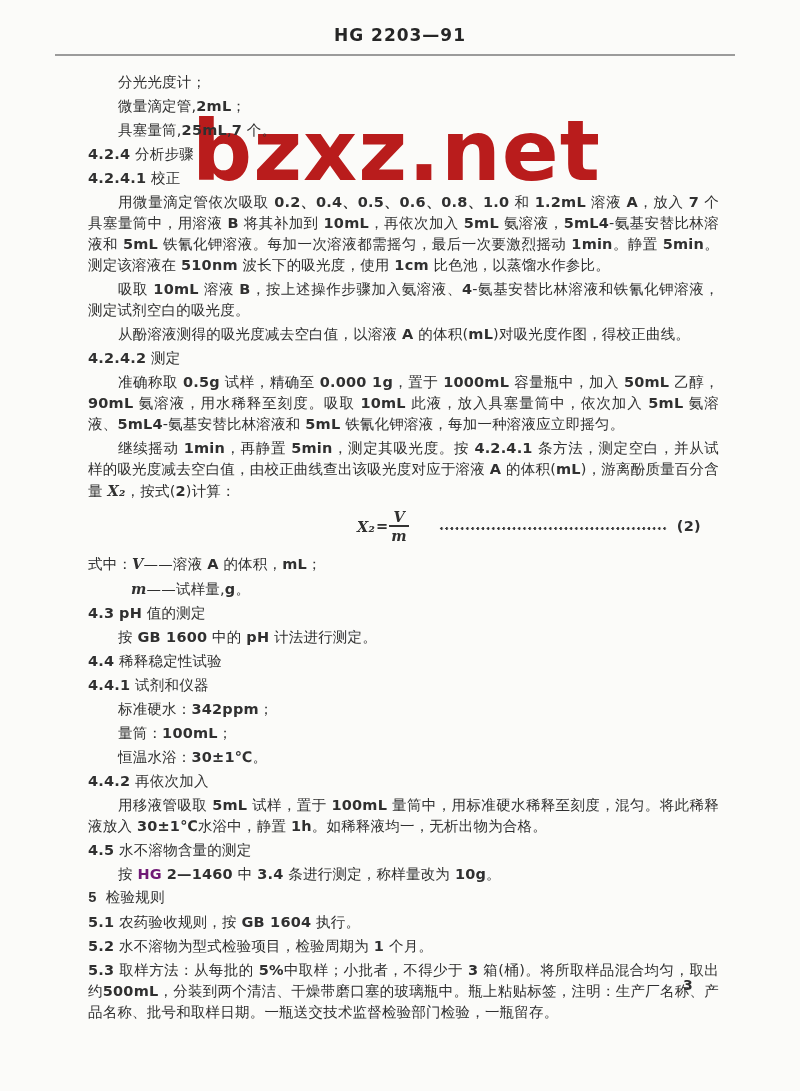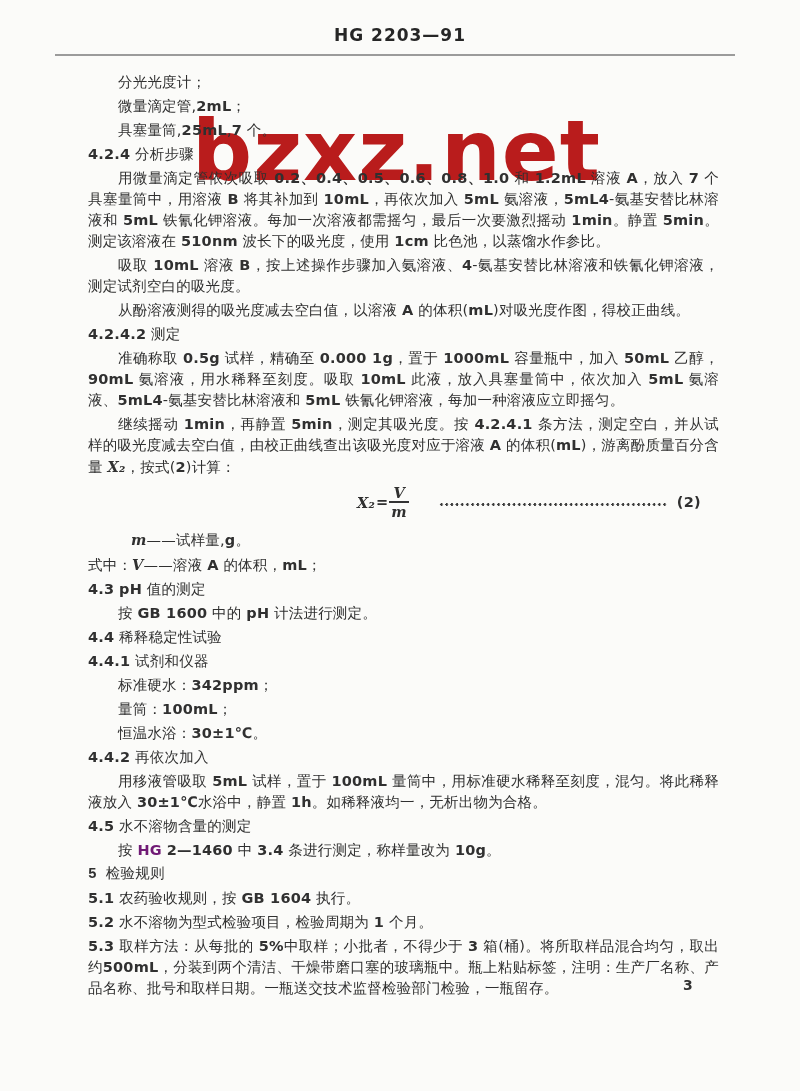--- a/index.html
+++ b/index.html
@@ -60,38 +60,39 @@
 
 <div class="page">
   <div class="header-code">HG 2203—91</div>
   <div class="rule"></div>
   <div class="watermark">bzxz.net</div>
   <div class="content">
       <p class="ln indent"><span>分光光度计；</span></p>
       <p class="ln indent"><span>微量滴定管,</span><span class="b">2mL</span><span>；</span></p>
       <p class="ln indent"><span>具塞量筒,</span><span class="b">25mL</span><span>,</span><span class="b">7</span><span> 个。</span></p>
       <p class="ln head"><span class="b">4.2.4</span><span>  分析步骤</span></p>
+      <p class="ln head"><span class="b">4.2.4.1</span><span>  校正</span></p>
       <p class="ln para"><span>用微量滴定管依次吸取 </span><span class="b">0.2、0.4、0.5、0.6、0.8、1.0</span><span> 和 </span><span class="b">1.2mL</span><span> 溶液 </span><span class="b">A</span><span>，放入 </span><span class="b">7</span><span> 个具塞量筒中，用溶液 </span><span class="b">B</span><span> 将其补加到 </span><span class="b">10mL</span><span>，再依次加入 </span><span class="b">5mL</span><span> 氨溶液，</span><span class="b">5mL4</span><span>-氨基安替比林溶液和 </span><span class="b">5mL</span><span> 铁氰化钾溶液。每加一次溶液都需摇匀，最后一次要激烈摇动 </span><span class="b">1min</span><span>。静置 </span><span class="b">5min</span><span>。测定该溶液在 </span><span class="b">510nm</span><span> 波长下的吸光度，使用 </span><span class="b">1cm</span><span> 比色池，以蒸馏水作参比。</span></p>
       <p class="ln para"><span>吸取 </span><span class="b">10mL</span><span> 溶液 </span><span class="b">B</span><span>，按上述操作步骤加入氨溶液、</span><span class="b">4</span><span>-氨基安替比林溶液和铁氰化钾溶液，测定试剂空白的吸光度。</span></p>
       <p class="ln para"><span>从酚溶液测得的吸光度减去空白值，以溶液 </span><span class="b">A</span><span> 的体积(</span><span class="b">mL</span><span>)对吸光度作图，得校正曲线。</span></p>
       <p class="ln head"><span class="b">4.2.4.2</span><span>  测定</span></p>
       <p class="ln para"><span>准确称取 </span><span class="b">0.5g</span><span> 试样，精确至 </span><span class="b">0.000 1g</span><span>，置于 </span><span class="b">1000mL</span><span> 容量瓶中，加入 </span><span class="b">50mL</span><span> 乙醇，</span><span class="b">90mL</span><span> 氨溶液，用水稀释至刻度。吸取 </span><span class="b">10mL</span><span> 此液，放入具塞量筒中，依次加入 </span><span class="b">5mL</span><span> 氨溶液、</span><span class="b">5mL4</span><span>-氨基安替比林溶液和 </span><span class="b">5mL</span><span> 铁氰化钾溶液，每加一种溶液应立即摇匀。</span></p>
       <p class="ln para"><span>继续摇动 </span><span class="b">1min</span><span>，再静置 </span><span class="b">5min</span><span>，测定其吸光度。按 </span><span class="b">4.2.4.1</span><span> 条方法，测定空白，并从试样的吸光度减去空白值，由校正曲线查出该吸光度对应于溶液 </span><span class="b">A</span><span> 的体积(</span><span class="b">mL</span><span>)，游离酚质量百分含量 </span><span class="i">X₂</span><span>，按式(</span><span class="b">2</span><span>)计算：</span></p>
       <div class="formula">
         <span class="f-lhs">X₂</span>
         <span class="f-eq">=</span>
         <span class="f-frac">
           <span class="f-num">V</span>
           <span class="f-den">m</span>
         </span>
         <span class="f-leader"></span>
         <span class="f-label">(2)</span>
       </div>
+      <p class="ln head"><span>式中：</span><span class="i">V</span><span>——溶液 </span><span class="b">A</span><span> 的体积，</span><span class="b">mL</span><span>；</span></p>
       <p class="ln kv2"><span class="i">m</span><span>——试样量,</span><span class="b">g</span><span>。</span></p>
-      <p class="ln head"><span>式中：</span><span class="i">V</span><span>——溶液 </span><span class="b">A</span><span> 的体积，</span><span class="b">mL</span><span>；</span></p>
       <p class="ln head"><span class="b">4.3</span><span>  </span><span class="b">pH</span><span> 值的测定</span></p>
       <p class="ln para"><span>按 </span><span class="b">GB 1600</span><span> 中的 </span><span class="b">pH</span><span> 计法进行测定。</span></p>
       <p class="ln head"><span class="b">4.4</span><span>  稀释稳定性试验</span></p>
       <p class="ln head"><span class="b">4.4.1</span><span>  试剂和仪器</span></p>
       <p class="ln indent"><span>标准硬水：</span><span class="b">342ppm</span><span>；</span></p>
       <p class="ln indent"><span>量筒：</span><span class="b">100mL</span><span>；</span></p>
       <p class="ln indent"><span>恒温水浴：</span><span class="b">30±1℃</span><span>。</span></p>
       <p class="ln head"><span class="b">4.4.2</span><span>  再依次加入</span></p>
       <p class="ln para"><span>用移液管吸取 </span><span class="b">5mL</span><span> 试样，置于 </span><span class="b">100mL</span><span> 量筒中，用标准硬水稀释至刻度，混匀。将此稀释液放入 </span><span class="b">30±1℃</span><span>水浴中，静置 </span><span class="b">1h</span><span>。如稀释液均一，无析出物为合格。</span></p>
       <p class="ln head"><span class="b">4.5</span><span>  水不溶物含量的测定</span></p>

